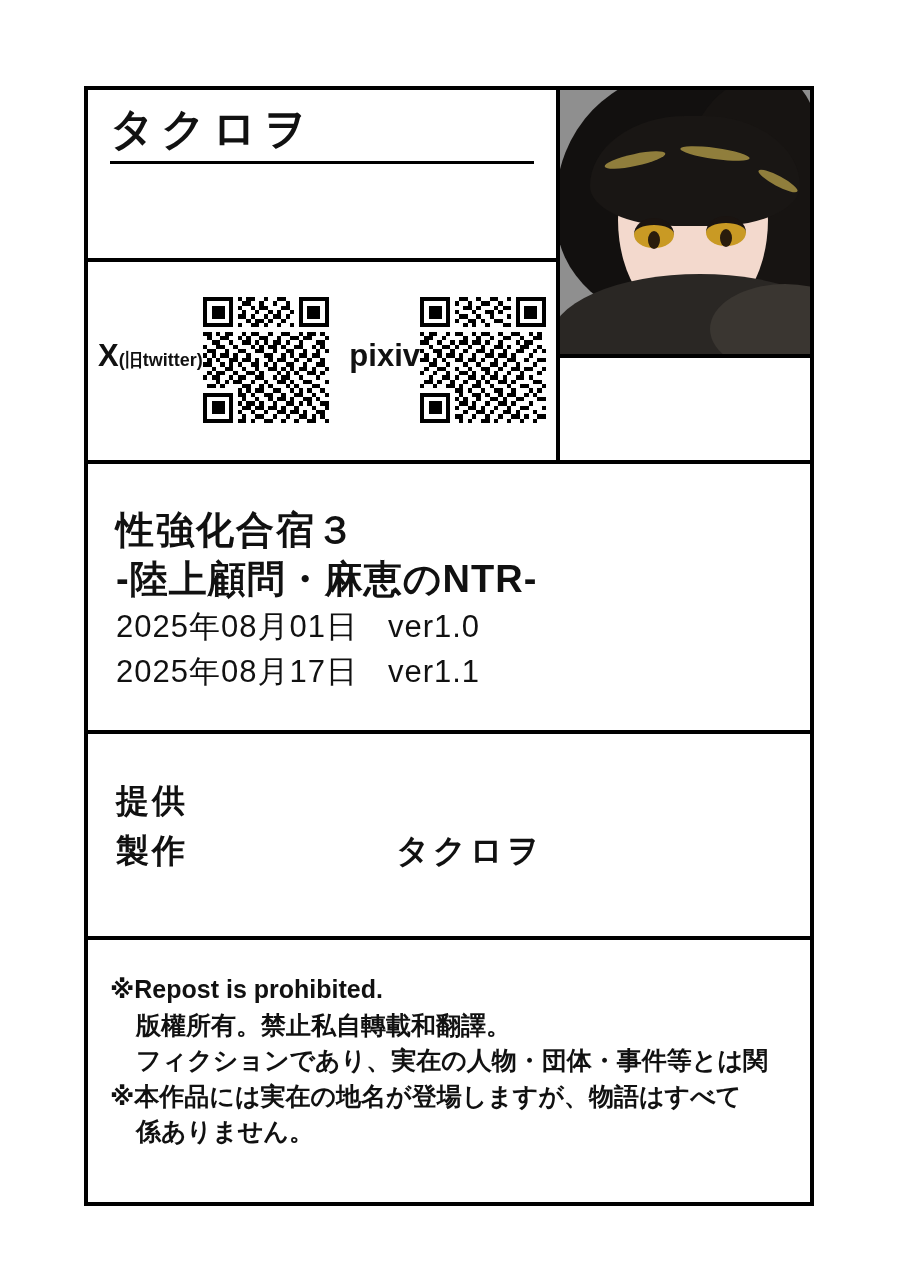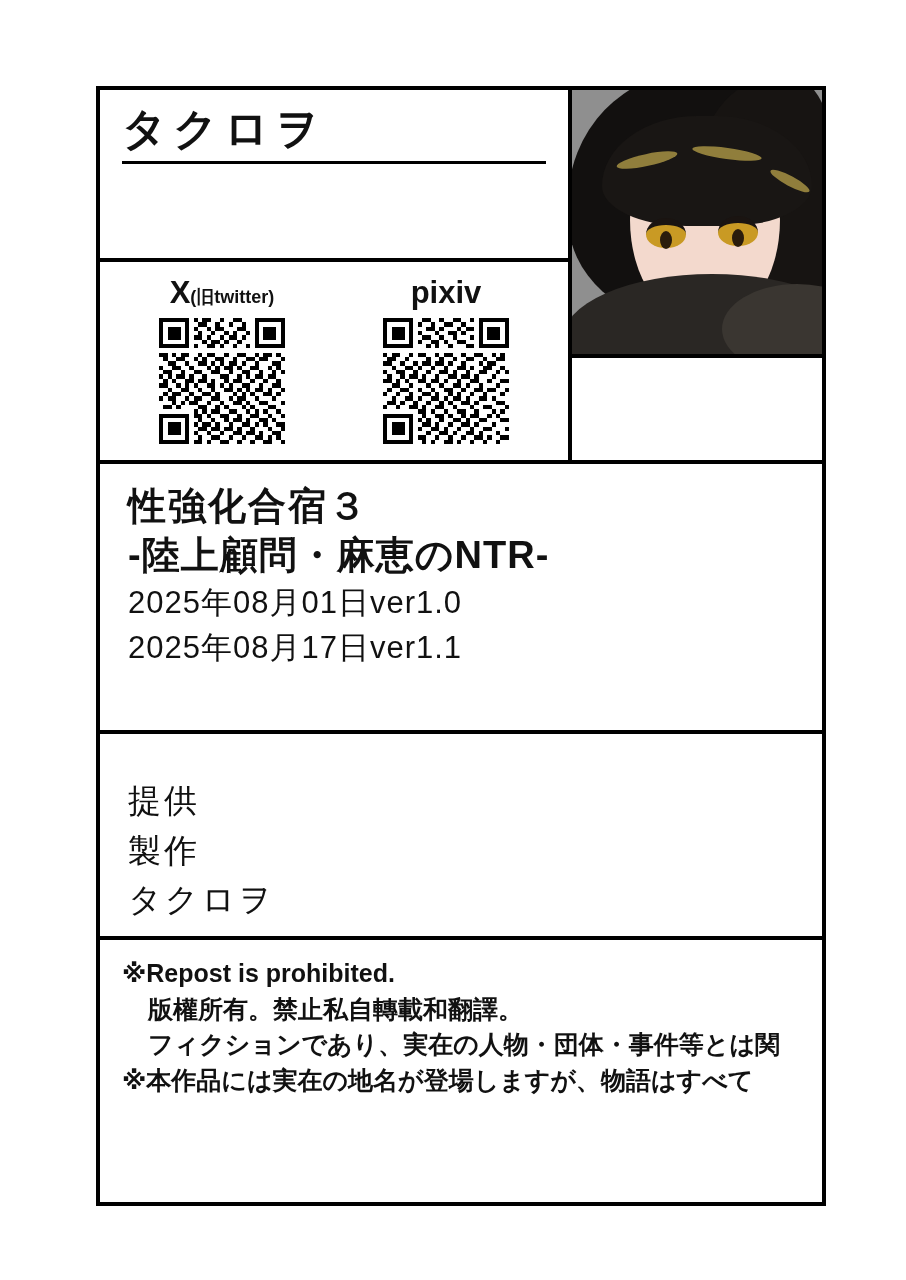--- a/index.html
+++ b/index.html
@@ -11,21 +11,21 @@
     width: 906px;
     height: 1280px;
     position: relative;
     font-family: "Liberation Sans", "DejaVu Sans", sans-serif;
     color: #111111;
     overflow: hidden;
   }
 
   .card {
     position: absolute;
-    left: 96px;
+    left: 84px;
     top: 86px;
     width: 730px;
     height: 1120px;
     border: 4px solid #000000;
     box-sizing: border-box;
     display: flex;
     flex-direction: column;
   }
 
   
@@ -81,23 +81,23 @@
   .social-block {
     flex: 1;
     display: flex;
     flex-direction: row;
     box-sizing: border-box;
     padding: 8px 10px 10px 10px;
   }
   .social-item {
     flex: 1;
     display: flex;
-    flex-direction: column;
+    flex-direction: row;
     align-items: center;
-    justify-content: center;
+    justify-content: flex-end;
   }
   .social-label {
     font-size: 31px;
     font-weight: bold;
     line-height: 1.1;
     margin-bottom: 8px;
     white-space: nowrap;
   }
   .social-label .small {
     font-size: 18px;
@@ -222,58 +222,60 @@
     border-bottom: 4px solid #000000;
     box-sizing: border-box;
     padding: 18px 28px 16px 28px;
     height: 270px;
   }
   .title-line1 {
     font-size: 38px;
     font-weight: bold;
     letter-spacing: 2px;
     line-height: 1.3;
+    margin-top: 24px;
   }
   .title-line2 {
     font-size: 38px;
     font-weight: bold;
     letter-spacing: 1px;
     line-height: 1.3;
   }
   .ver-line {
     font-size: 31px;
     letter-spacing: 1px;
     line-height: 1.45;
   }
   .ver-line .ver-tag {
+    margin-left: 30px;
   }
 
   
   .credits-block {
     border-bottom: 4px solid #000000;
     box-sizing: border-box;
     padding: 42px 28px 20px 28px;
     height: 206px;
   }
   .credit-row {
     display: flex;
-    flex-direction: column;
+    flex-direction: row;
     font-size: 33px;
-    font-weight: normal;
+    font-weight: bold;
     line-height: 1.5;
     letter-spacing: 3px;
   }
   .credit-key { width: 280px; }
   .credit-val { }
 
   
   .notice-block {
     flex: 1;
     box-sizing: border-box;
-    padding: 16px 20px 10px 22px;
+    padding: 32px 20px 10px 22px;
   }
   .notice-line {
     font-size: 25px;
     font-weight: bold;
     line-height: 1.42;
     letter-spacing: 0px;
     white-space: nowrap;
   }
   .notice-line.indent {
     padding-left: 26px;
@@ -806,15 +808,16 @@
       <div class="credit-key">製作</div>
       <div class="credit-val">タクロヲ</div>
     </div>
   </div>
 
   <div class="notice-block">
     <div class="notice-line">※Repost is prohibited.</div>
     <div class="notice-line indent">版權所有。禁止私自轉載和翻譯。</div>
     <div class="notice-line indent">フィクションであり、実在の人物・団体・事件等とは関</div>
     <div class="notice-line">※本作品には実在の地名が登場しますが、物語はすべて</div>
+    <div class="notice-line indent">係ありません。</div>
   </div>
 
 </div>
 
 </body></html>

